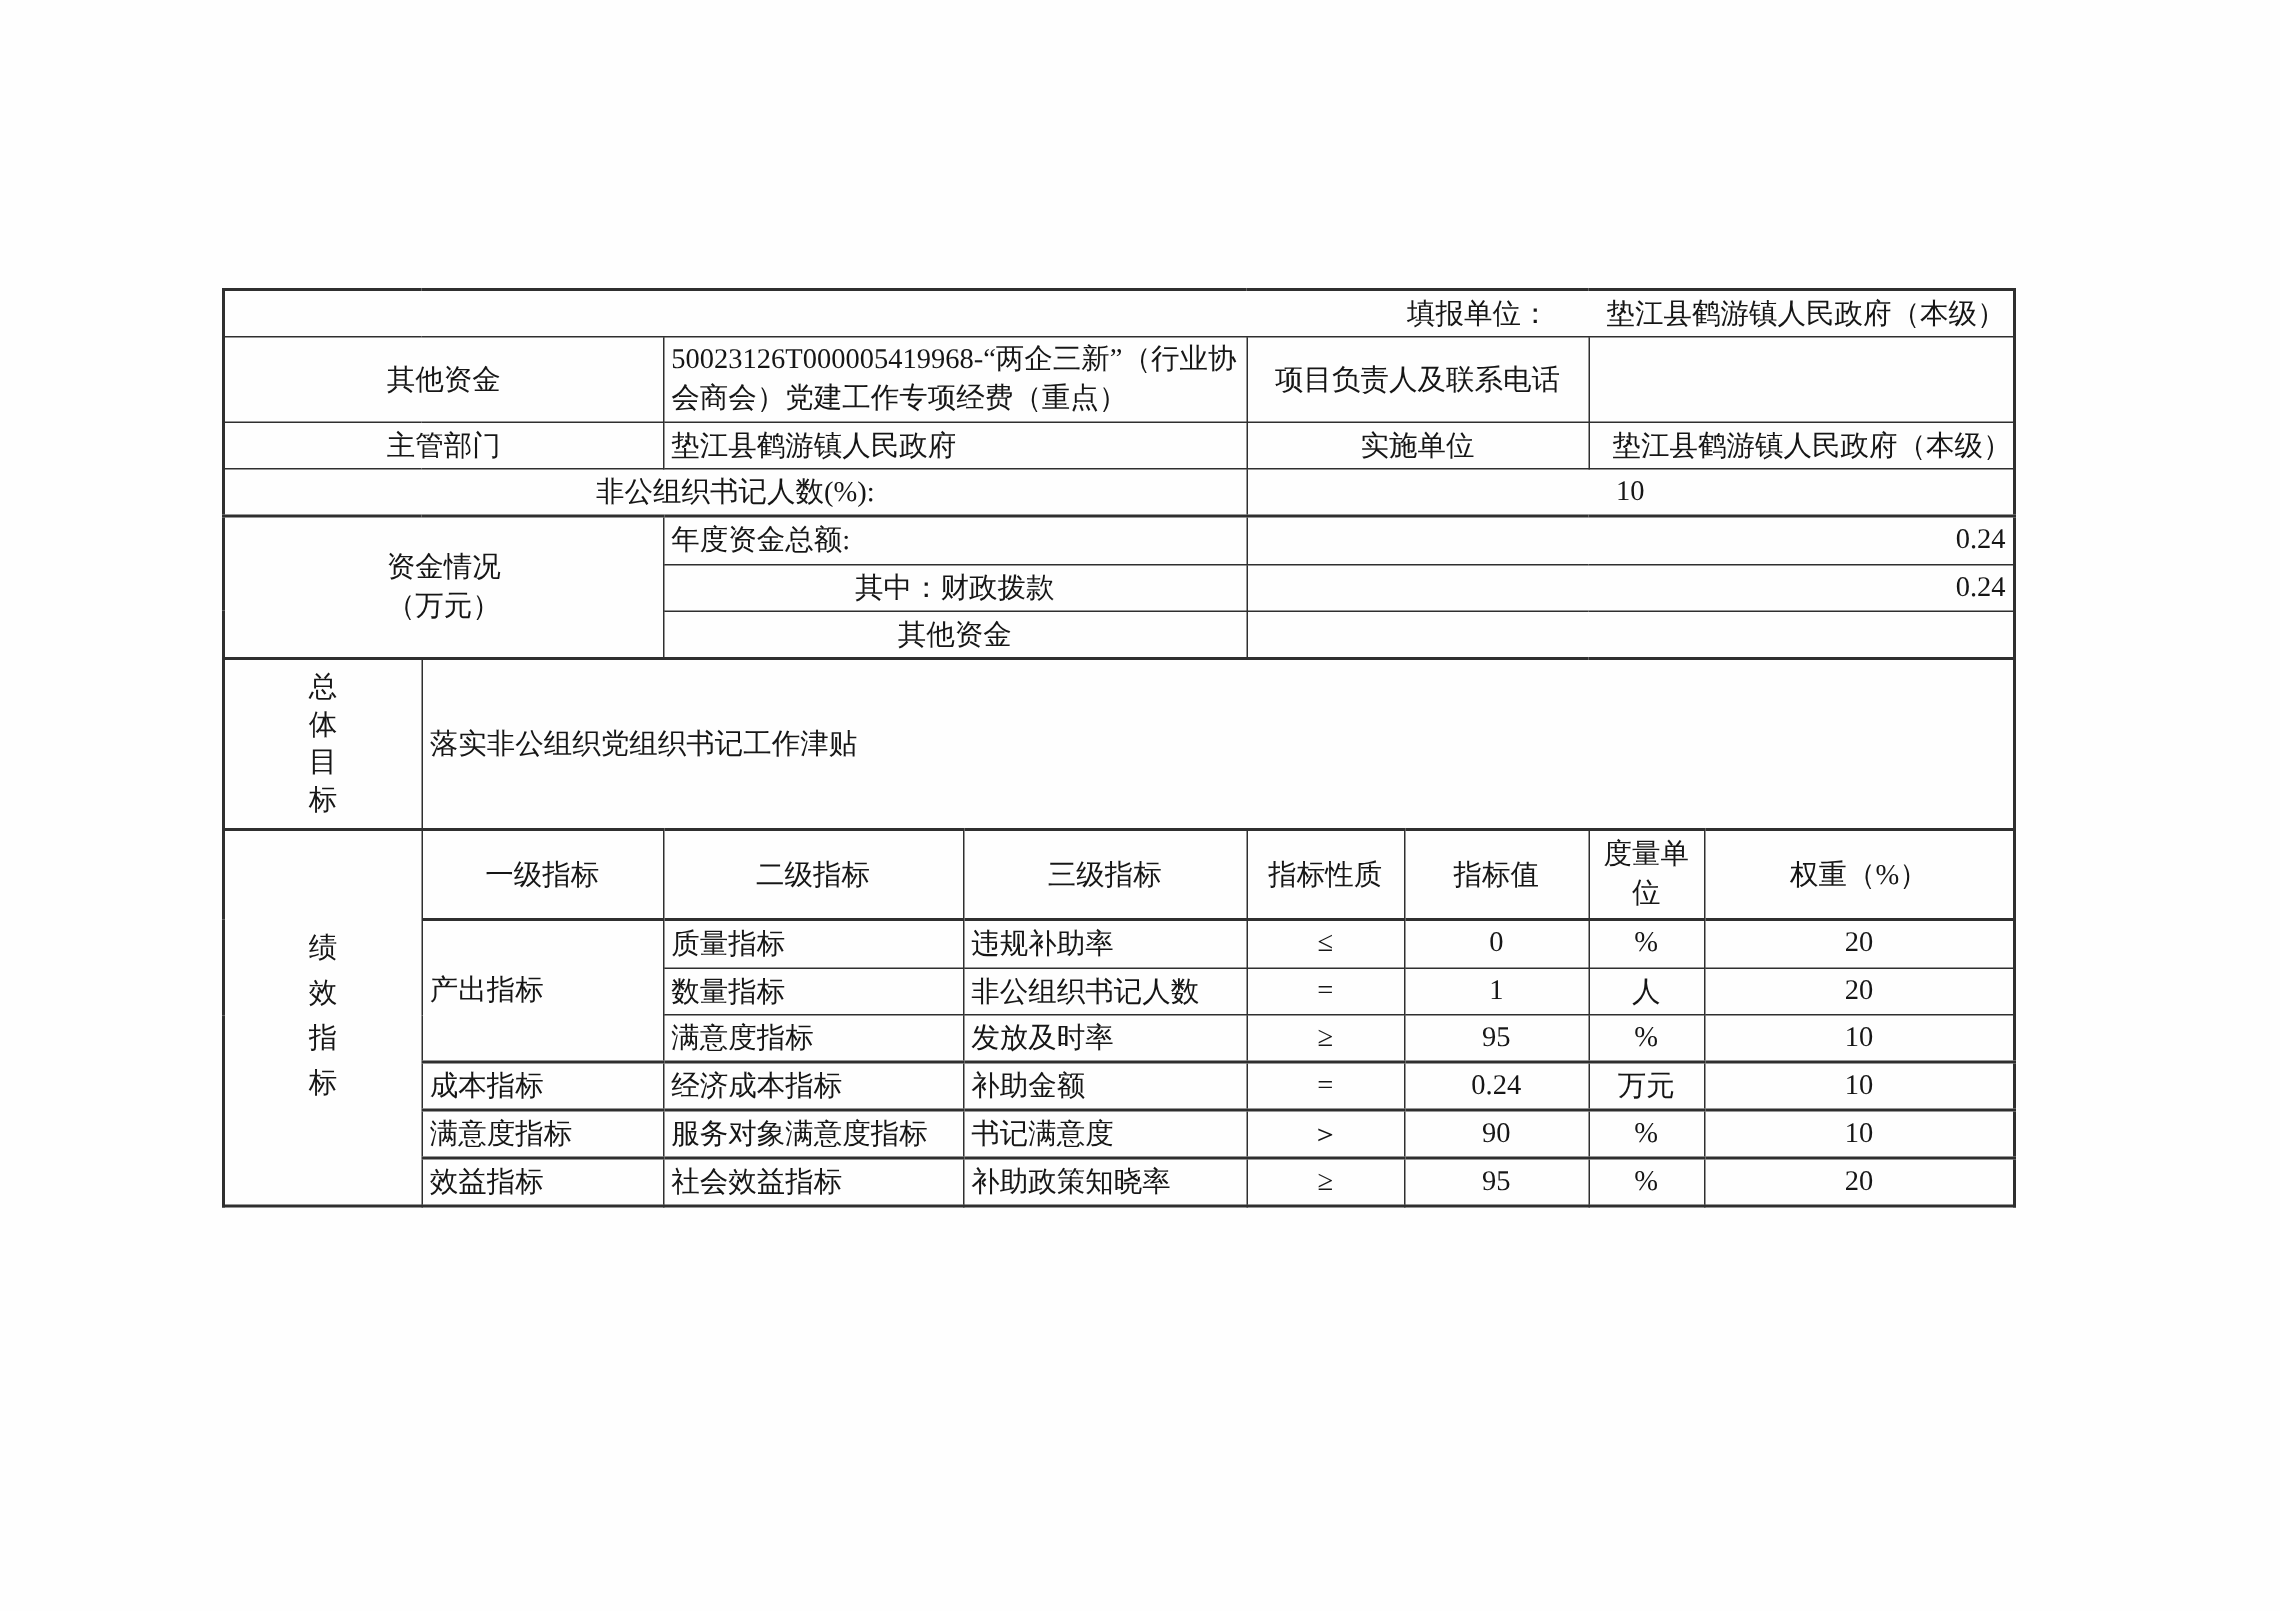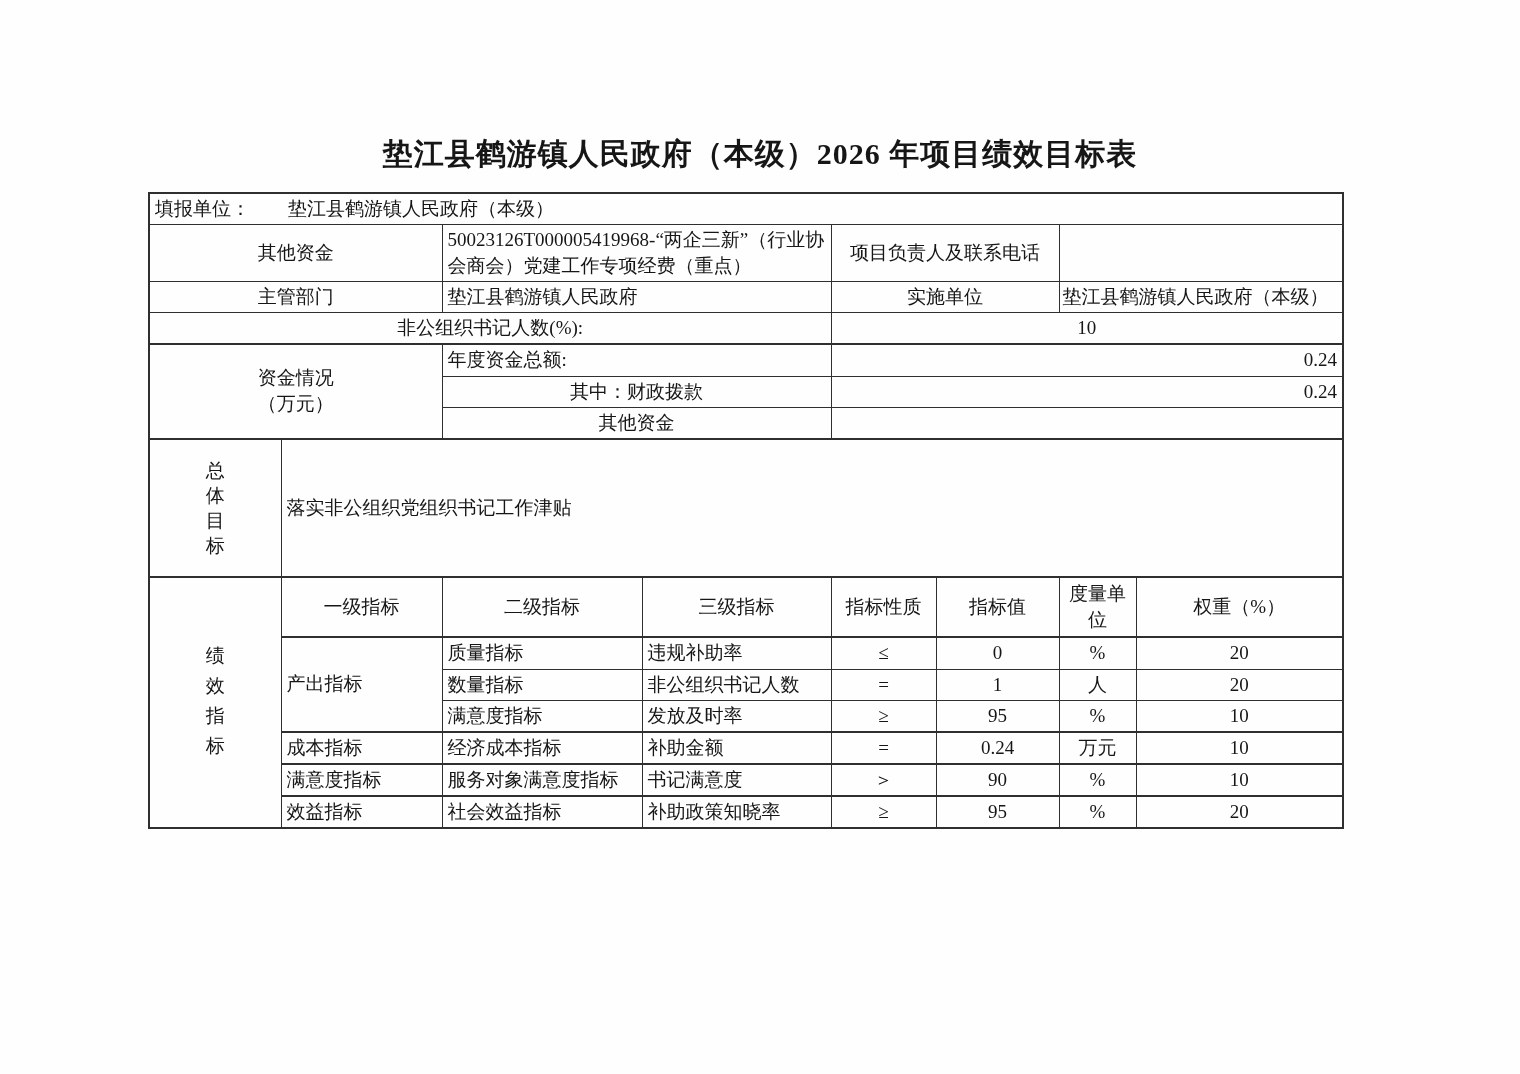--- a/index.html
+++ b/index.html
@@ -26,36 +26,35 @@
     padding: 2px 5px;
     overflow: hidden;
     vertical-align: middle;
   }
   .ctr { text-align: center; }
   .lft { text-align: left; }
   .rgt { text-align: right; }
   .bt2 { border-top-width: 2px; }
   .code { line-height: 26px; }
   .vlabel {
-    width: 23px; margin: 16px auto;
+    width: 23px; margin: 4px auto;
     word-break: break-all; text-align: center;
     padding: 0;
   }
   .vgoal { line-height: 25px; }
   .vperf { line-height: 30px; font-family: Liberation Mono, monospace; }
   .filler-value { margin-left: 38px; }
   .unit-head { line-height: 26px; padding: 0 8px; margin-top: 48px; }
-  .nowrap { white-space: nowrap; }
+  .nowrap { white-space: nowrap; text-align: right; }
 </style>
 </head>
 <body>
 
 <div class="page">
 
-  <div class="doc-title">垫江县鹤游镇人民政府（本级）2026 年项目绩效目标表</div>
 
   <table class="main">
     <colgroup>
       <col style="width:132px">
         <col style="width:161px">
         <col style="width:200px">
         <col style="width:189px">
       <col style="width:105px">
         <col style="width:123px">
         <col style="width:77px">

